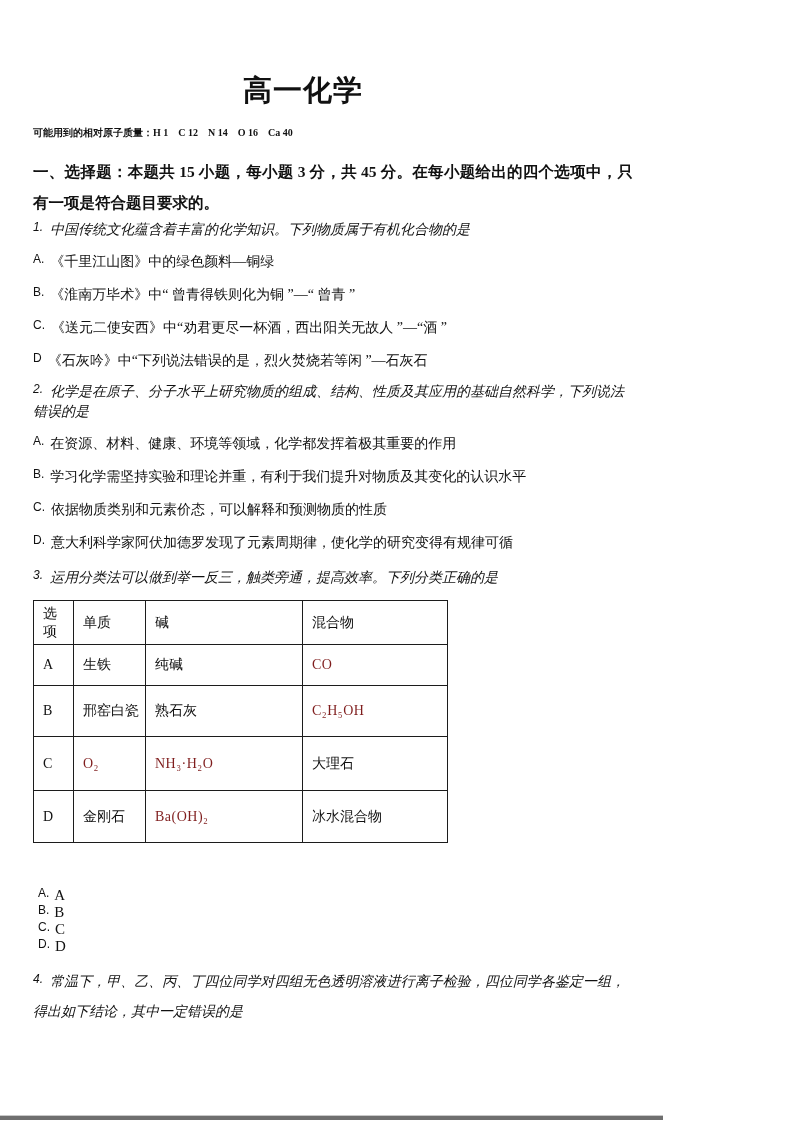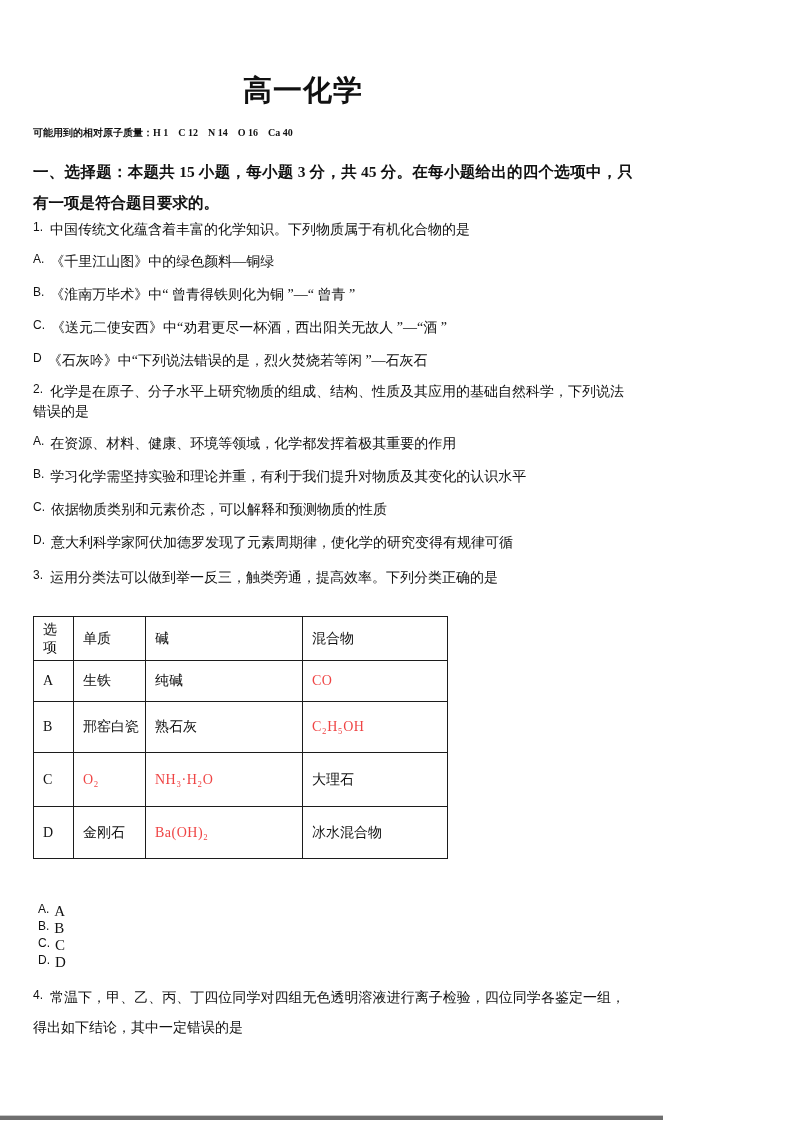--- a/index.html
+++ b/index.html
@@ -32,52 +32,52 @@
   }
   .section-heading {
     margin: 13px 0 0 0;
     font-size: 15.5px;
     font-weight: 700;
     line-height: 31px;
     text-align: justify;
   }
 
   .q { font-size: 14px; }
-  .q-stem { margin: 10px 8px 0 0; line-height: 20px; }
+  .q-stem { margin: 10px 8px 0 0; line-height: 20px; font-style: italic; }
   .q-stem.tall { line-height: 29px; }
   .q1-stem { margin-top: 2px; }
   .opt { margin: 11px 0 0 0; line-height: 21px; }
   .opt-30 { }
 
   .qnum {
     font-family: "Liberation Sans", "DejaVu Sans", sans-serif;
     font-size: 12px;
     position: relative;
     top: -3px;
     margin-right: 7px;
   }
   .opt .qnum { margin-right: 6px; }
 
   table.grid {
     border-collapse: collapse;
     table-layout: fixed;
-    margin-top: 28px;
+    margin-top: 12px;
   }
   table.grid td, table.grid th {
     border: 1.5px solid #1c1c1c;
     font-size: 14px;
     font-weight: 400;
     text-align: left;
     padding: 2px 6px 2px 9px;
     vertical-align: middle;
     overflow: hidden;
   }
   td.chem, span.chem {
     font-family: "Liberation Serif", "DejaVu Serif", serif;
-    color: #ef4444;
+    color: #7f1d1d;
     letter-spacing: 0.5px;
   }
   td.chem-top { vertical-align: top; padding-top: 9px; }
 
   .answer-row {
     display: flex;
     margin: 44px 0 0 5px;
     align-items: baseline;
     flex-direction: column;
   }

